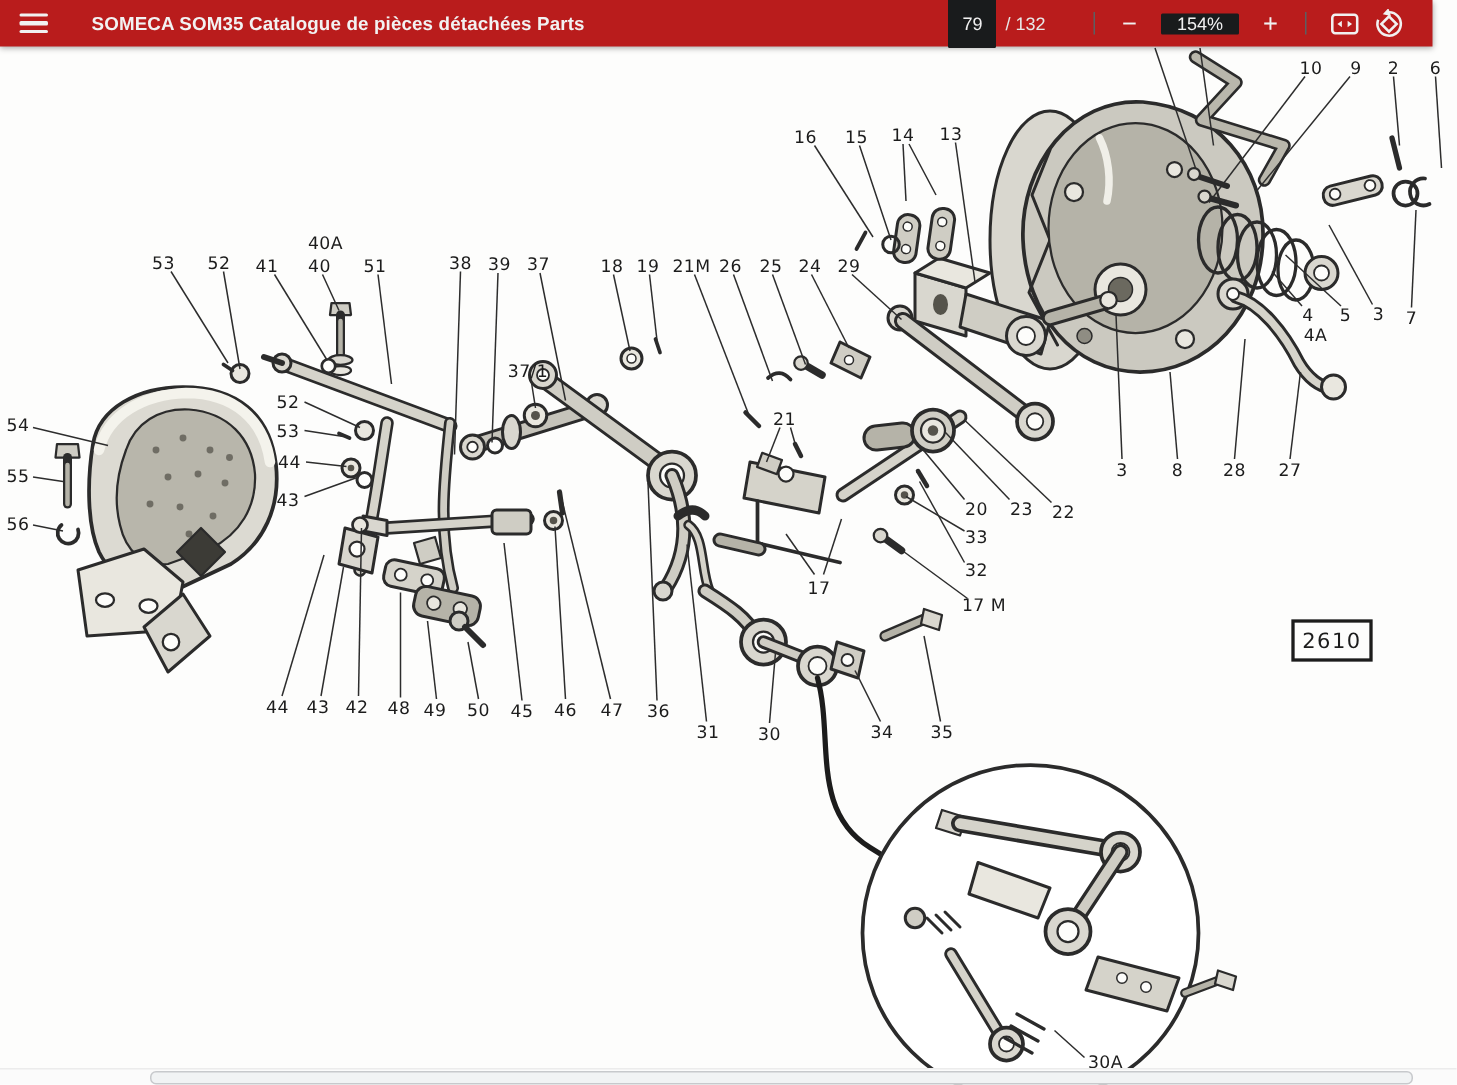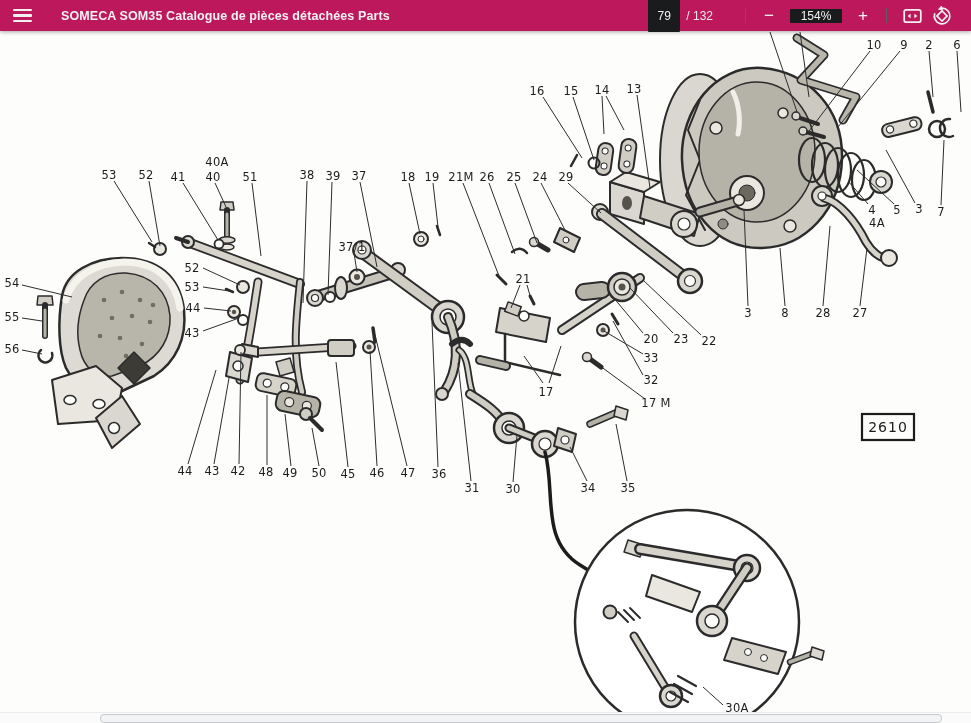--- a/index.html
+++ b/index.html
@@ -2,22 +2,22 @@
 <html><head>
 <meta charset="utf-8">
 <style>
   html,body{margin:0;padding:0;}
   body{
     width:971px;height:723px;position:relative;overflow:hidden;
     background:#fdfdfc;font-family:"Liberation Sans",sans-serif;
   }
   
   .toolbar{
-    position:absolute;top:0;left:0;right:0;height:31px;
-    background:#be185d;display:flex;align-items:center;
+    position:absolute;top:0;left:0;right:16px;height:31px;
+    background:#b91c1c;display:flex;align-items:center;
     box-shadow:0 1px 4px rgba(0,0,0,.35);z-index:30;text-align:right;
   }
   .menu-btn{width:44px;height:31px;display:flex;align-items:center;justify-content:center;cursor:pointer;}
   .menu-bars{width:19px;display:flex;flex-direction:column;gap:3px;}
   .menu-bars span{display:block;height:2.4px;background:#f1f1f1;border-radius:1px;}
   .doc-title{
     color:#f2f2f2;font-size:12.5px;font-weight:700;letter-spacing:.1px;
     margin-left:17px;white-space:nowrap;overflow:hidden;
   }
   .tb-spacer{flex:1;}

